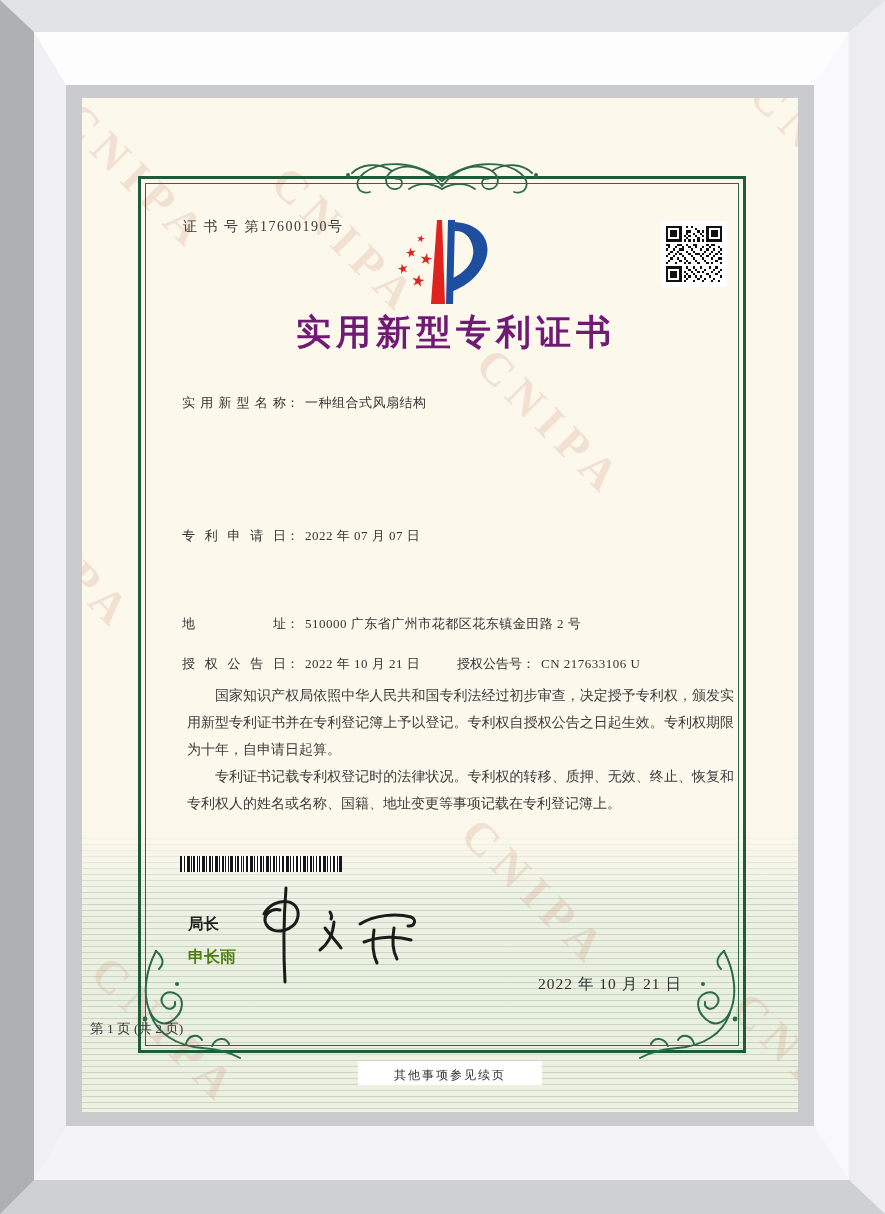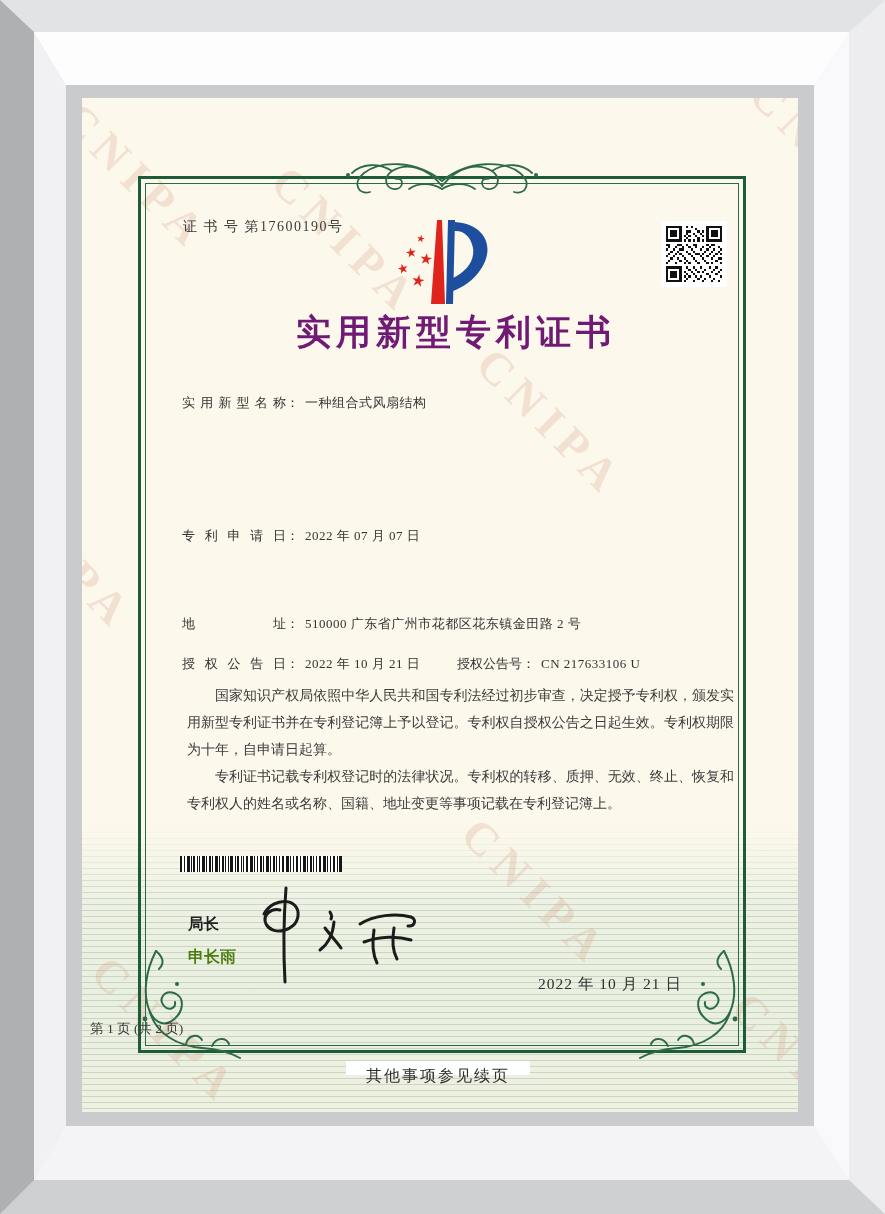--- a/index.html
+++ b/index.html
@@ -93,22 +93,22 @@
 
   .signer-title{position:absolute;left:98px;top:816px;font-family:"Liberation Sans","DejaVu Sans",sans-serif;font-size:15.5px;font-weight:600;color:#222;}
   .signer-name{position:absolute;left:98px;top:849px;font-family:"Liberation Sans","DejaVu Sans",sans-serif;font-size:16px;font-weight:600;color:#4d7c0f;}
   .signature{position:absolute;left:158px;top:784px;width:190px;height:108px;}
 
   .issue-date{position:absolute;left:448px;top:876px;font-size:15.5px;color:#2f2f2f;letter-spacing:1px;}
 
   .page-num{position:absolute;left:0;top:922px;width:100%;text-align:left;font-size:13.5px;color:#3a3a3a;}
 
   .cont-note{
-    position:absolute;left:256px;top:963px;width:184px;height:14px;background:#ffffff;
-    text-align:center;line-height:29px;font-size:16px;color:#2f2f2f;letter-spacing:2px;
+    position:absolute;left:268px;top:963px;width:184px;height:24px;background:#ffffff;
+    text-align:center;line-height:29px;font-size:12px;color:#2f2f2f;letter-spacing:2px;
   }
 </style>
 </head>
 <body>
 
 <div class="frame-outer">
  <div class="frame-white">
   <div class="paper">
 
     <span class="wm" style="left:-40px;top:52px">CNIPA</span>

